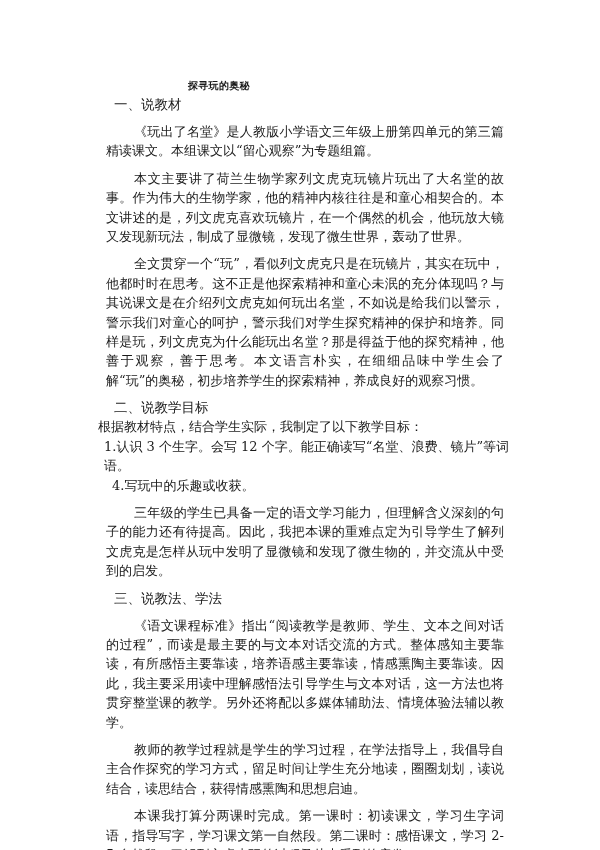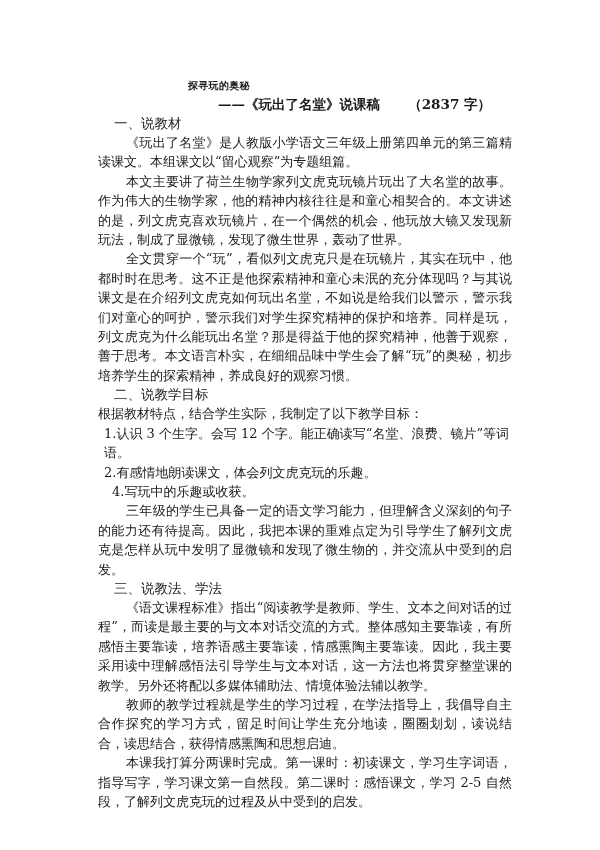--- a/index.html
+++ b/index.html
@@ -39,50 +39,48 @@
       font-weight: normal;
       font-size: 13.5px;
       line-height: 19px;
       margin-left: 16px;
     }
     .para {
       font-size: 13px;
       line-height: 19.4px;
       text-indent: 28px;
       text-align: justify;
-      margin: 0;
+      margin: 8px;
     }
     .plain {
       font-size: 13px;
       line-height: 19.4px;
       margin: 0;
     }
     .list-item {
       font-size: 13px;
       line-height: 19.4px;
       margin-left: 6px;
     }
   </style>
 </head>
 <body>
 
 <div class="page">
 
   <div class="title-main">探寻玩的奥秘</div>
-  <div class="title-sub"><span>——《玩出了名堂》说课稿</span>      <span>（2837 字）</span></div>
 
   <div class="section-head">一、说教材</div>
   <p class="para">《玩出了名堂》是人教版小学语文三年级上册第四单元的第三篇精读课文。本组课文以“留心观察”为专题组篇。</p>
   <p class="para">本文主要讲了荷兰生物学家列文虎克玩镜片玩出了大名堂的故事。作为伟大的生物学家，他的精神内核往往是和童心相契合的。本文讲述的是，列文虎克喜欢玩镜片，在一个偶然的机会，他玩放大镜又发现新玩法，制成了显微镜，发现了微生世界，轰动了世界。</p>
   <p class="para">全文贯穿一个“玩”，看似列文虎克只是在玩镜片，其实在玩中，他都时时在思考。这不正是他探索精神和童心未泯的充分体现吗？与其说课文是在介绍列文虎克如何玩出名堂，不如说是给我们以警示，警示我们对童心的呵护，警示我们对学生探究精神的保护和培养。同样是玩，列文虎克为什么能玩出名堂？那是得益于他的探究精神，他善于观察，善于思考。本文语言朴实，在细细品味中学生会了解“玩”的奥秘，初步培养学生的探索精神，养成良好的观察习惯。</p>
 
   <div class="section-head">二、说教学目标</div>
   <p class="plain">根据教材特点，结合学生实际，我制定了以下教学目标：</p>
   <div class="list-item">1.认识 3 个生字。会写 12 个字。能正确读写“名堂、浪费、镜片”等词语。</div>
-  <div class="list-item">2.有感情地朗读课文，体会列文虎克玩的乐趣。</div>
   <div class="list-item" style="margin-left:14px">4.写玩中的乐趣或收获。</div>
   <p class="para">三年级的学生已具备一定的语文学习能力，但理解含义深刻的句子的能力还有待提高。因此，我把本课的重难点定为引导学生了解列文虎克是怎样从玩中发明了显微镜和发现了微生物的，并交流从中受到的启发。</p>
 
   <div class="section-head">三、说教法、学法</div>
   <p class="para">《语文课程标准》指出“阅读教学是教师、学生、文本之间对话的过程”，而读是最主要的与文本对话交流的方式。整体感知主要靠读，有所感悟主要靠读，培养语感主要靠读，情感熏陶主要靠读。因此，我主要采用读中理解感悟法引导学生与文本对话，这一方法也将贯穿整堂课的教学。另外还将配以多媒体辅助法、情境体验法辅以教学。</p>
   <p class="para">教师的教学过程就是学生的学习过程，在学法指导上，我倡导自主合作探究的学习方式，留足时间让学生充分地读，圈圈划划，读说结合，读思结合，获得情感熏陶和思想启迪。</p>
 
   <p class="para">本课我打算分两课时完成。第一课时：初读课文，学习生字词语，指导写字，学习课文第一自然段。第二课时：感悟课文，学习 2-5 自然段，了解列文虎克玩的过程及从中受到的启发。</p>
   <p class="para"></p>
 

